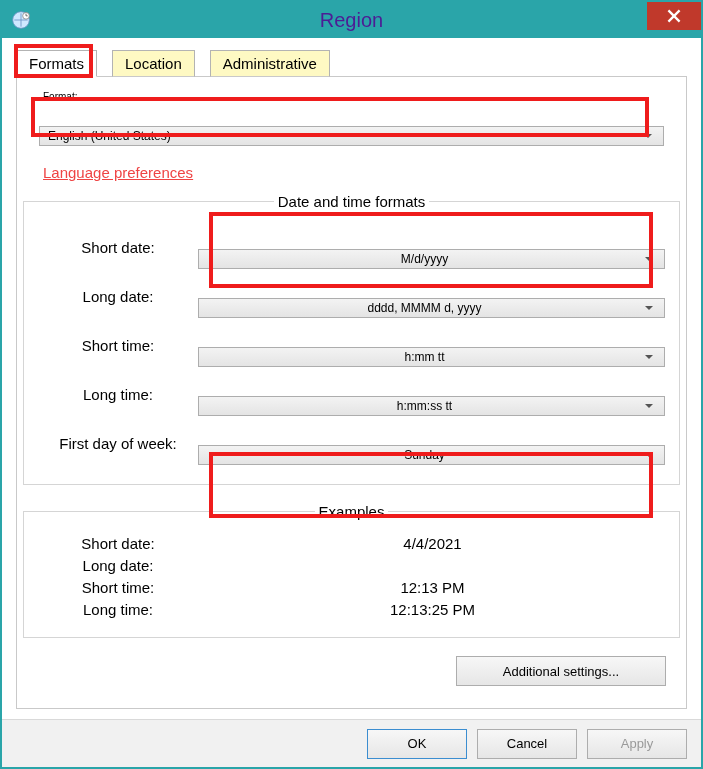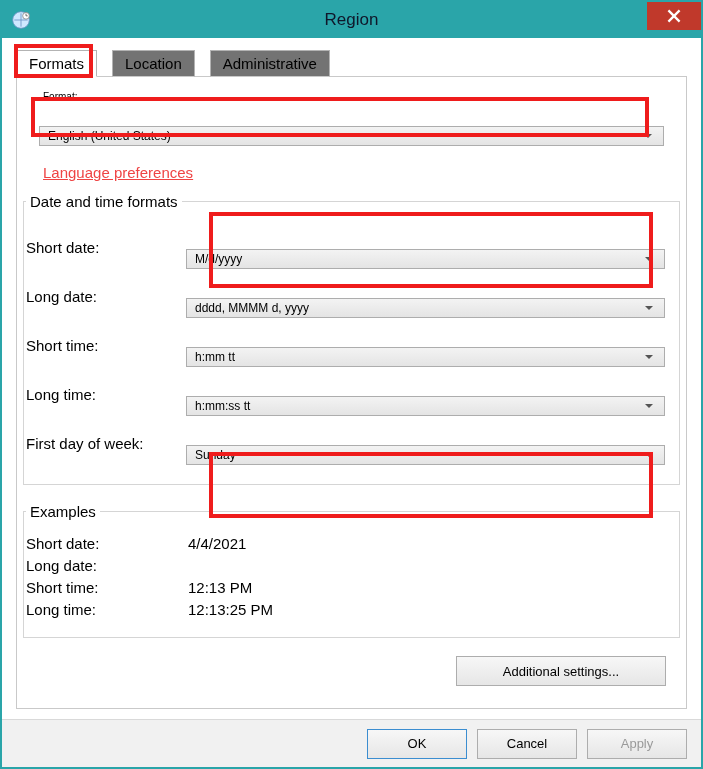--- a/index.html
+++ b/index.html
@@ -31,22 +31,22 @@
   }
   .titlebar .icon {
     width: 22px; height: 22px;
     margin-left: 8px;
     display:flex;align-items:center;justify-content:center;
   }
   .titlebar .title {
     position:absolute;
     left:0; right:0;
     text-align:center;
-    font-size: 17px;
-    color:#0f172a;
+    font-size: 20px;
+    color:#4c1d95;
     pointer-events:none;
   }
   .titlebar .close {
     position:absolute; right:0; top:0;
     width:54px; height:28px;
     background:#c0392b;
     display:flex;align-items:center;justify-content:center;
     color:#fff;
   }
   .titlebar .close svg { width:14px; height:14px; }
@@ -61,21 +61,21 @@
   .tabstrip::after{
     content:"";
     position:absolute;
     left:14px; right:14px; bottom:0;
     height:1px; background:#c9c9c9;
     z-index:0;
   }
   .tab {
     border:1px solid #b3b3b3;
     border-bottom:1px solid #c9c9c9;
-    background:#737373;
+    background:#fef9c3;
     padding:4px 12px;
     font-size:15px;
     position:relative;
     margin-right:-1px;
     z-index:1;
     cursor:default;
   }
   .tab.active{
     background:#fff;
     border-bottom:1px solid #fff;
@@ -114,21 +114,22 @@
 
   .link{
     color:#ef4444; text-decoration:underline;
     display:inline-block; margin:18px 0 12px 4px;
     cursor:pointer;
   }
 
   fieldset.group{
     border:1px solid #d5d5d5;
     margin:0 6px 18px 6px;
-    padding:10px 14px 14px 2px;
+    padding:10px 14px 14px 14px;
+    text-align:center;
   }
   fieldset.group legend{
     padding:0 4px; font-size:15px;
   }
   .row{
     display:flex; align-items:center;
     margin:5px 0;
   }
   .row .key{
     width:160px; flex:none;

